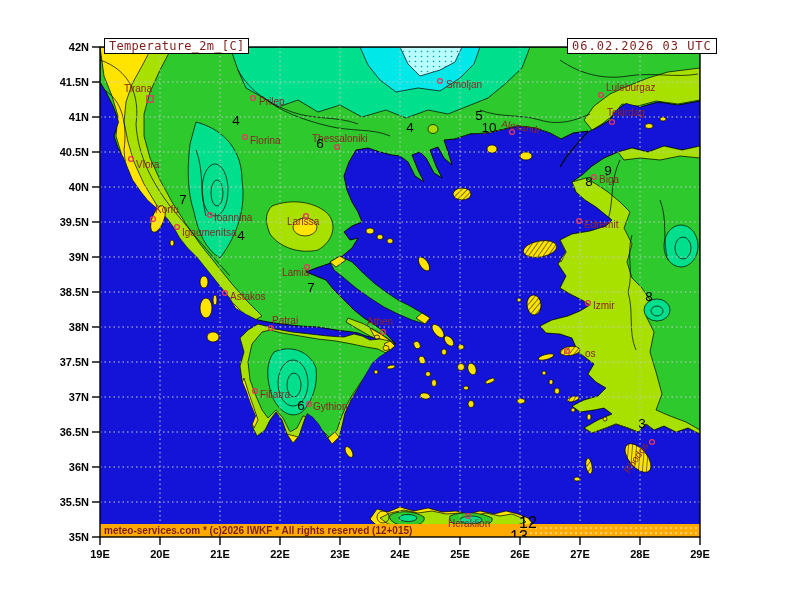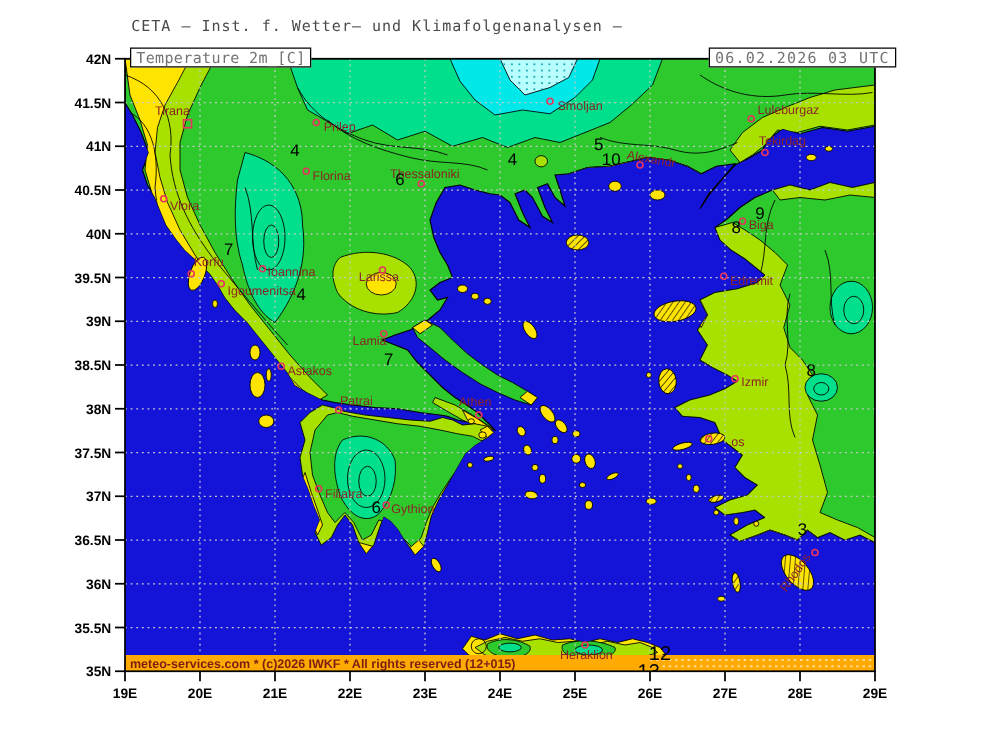--- a/index.html
+++ b/index.html
@@ -1,21 +1,21 @@
 <!DOCTYPE html>
 <html style="--sea: #1414d8; --green: #2dc92d; --spring_green: #00e08c; --cyan: #00e8e8; --pale_cyan: #b8ffff; --yellow_green: #a8e000; --yellow: #ffe400; --orange_bar: #ffaa00; --city_label: #8b2424; --marker: #e8355f; --wm_text: #7a1e14; --grid: #c9c9c9;"><head>
 <meta charset="utf-8">
 <style>
   html,body{margin:0;padding:0;background:#fff;}
   #page{position:relative;width:800px;height:600px;background:#fff;overflow:hidden;
         font-family:"Liberation Sans",sans-serif;}
   #hdr{position:absolute;left:105px;top:14px;font-family:"DejaVu Sans Mono",monospace;
        font-size:12px;letter-spacing:.8px;color:#4a4a4a;white-space:pre;}
   .mapbox{position:absolute;top:38px;background:#fff;border:1px solid #000;
-       font-family:"DejaVu Sans Mono",monospace;font-size:12px;color:#737373;
+       font-family:"DejaVu Sans Mono",monospace;font-size:12px;color:#7f1d1d;
        padding:0 4px;line-height:14px;white-space:pre;z-index:5;}
   #varbox{left:104px;letter-spacing:.3px;}
   #datebox{left:567px;letter-spacing:1px;}
   svg{position:absolute;left:0;top:0;}
   .axis-label{font:bold 11px "Liberation Sans",sans-serif;fill:#000;}
   .tick{stroke:#000;stroke-width:1.4;}
   .grid{stroke:var(--grid);stroke-width:1;stroke-dasharray:1.5 3;fill:none;}
   .land-green{fill:var(--green);stroke:#000;stroke-width:.9;}
   .g-fill{fill:var(--green);stroke:#000;stroke-width:.7;}
   .yg{fill:var(--yellow_green);stroke:#000;stroke-width:.7;}
@@ -31,21 +31,20 @@
   .marker{fill:none;stroke:var(--marker);stroke-width:1.3;}
   .contour-num{font:500 13.5px "Liberation Sans",sans-serif;fill:#000;text-anchor:middle;}
   .wm-text{font:bold 10px "Liberation Sans",sans-serif;fill:var(--wm_text);}
   .frame{fill:none;stroke:#000;stroke-width:1.4;}
 </style>
 </head>
 <body>
 
 <div id="page">
 
-  <div id="hdr">CETA – Inst. f. Wetter– und Klimafolgenanalysen –</div>
   <div id="varbox" class="mapbox">Temperature_2m_[C]</div>
   <div id="datebox" class="mapbox">06.02.2026 03 UTC</div>
 
   <svg width="800" height="600" viewBox="0 0 800 600">
     <defs>
       <clipPath id="mapclip">
           <rect x="100" y="47" width="600" height="490"></rect>
         </clipPath>
       <pattern id="hatch" width="4" height="4" patternUnits="userSpaceOnUse" patternTransform="rotate(45)">
         <rect width="4" height="4" style="fill:var(--yellow)"></rect>

